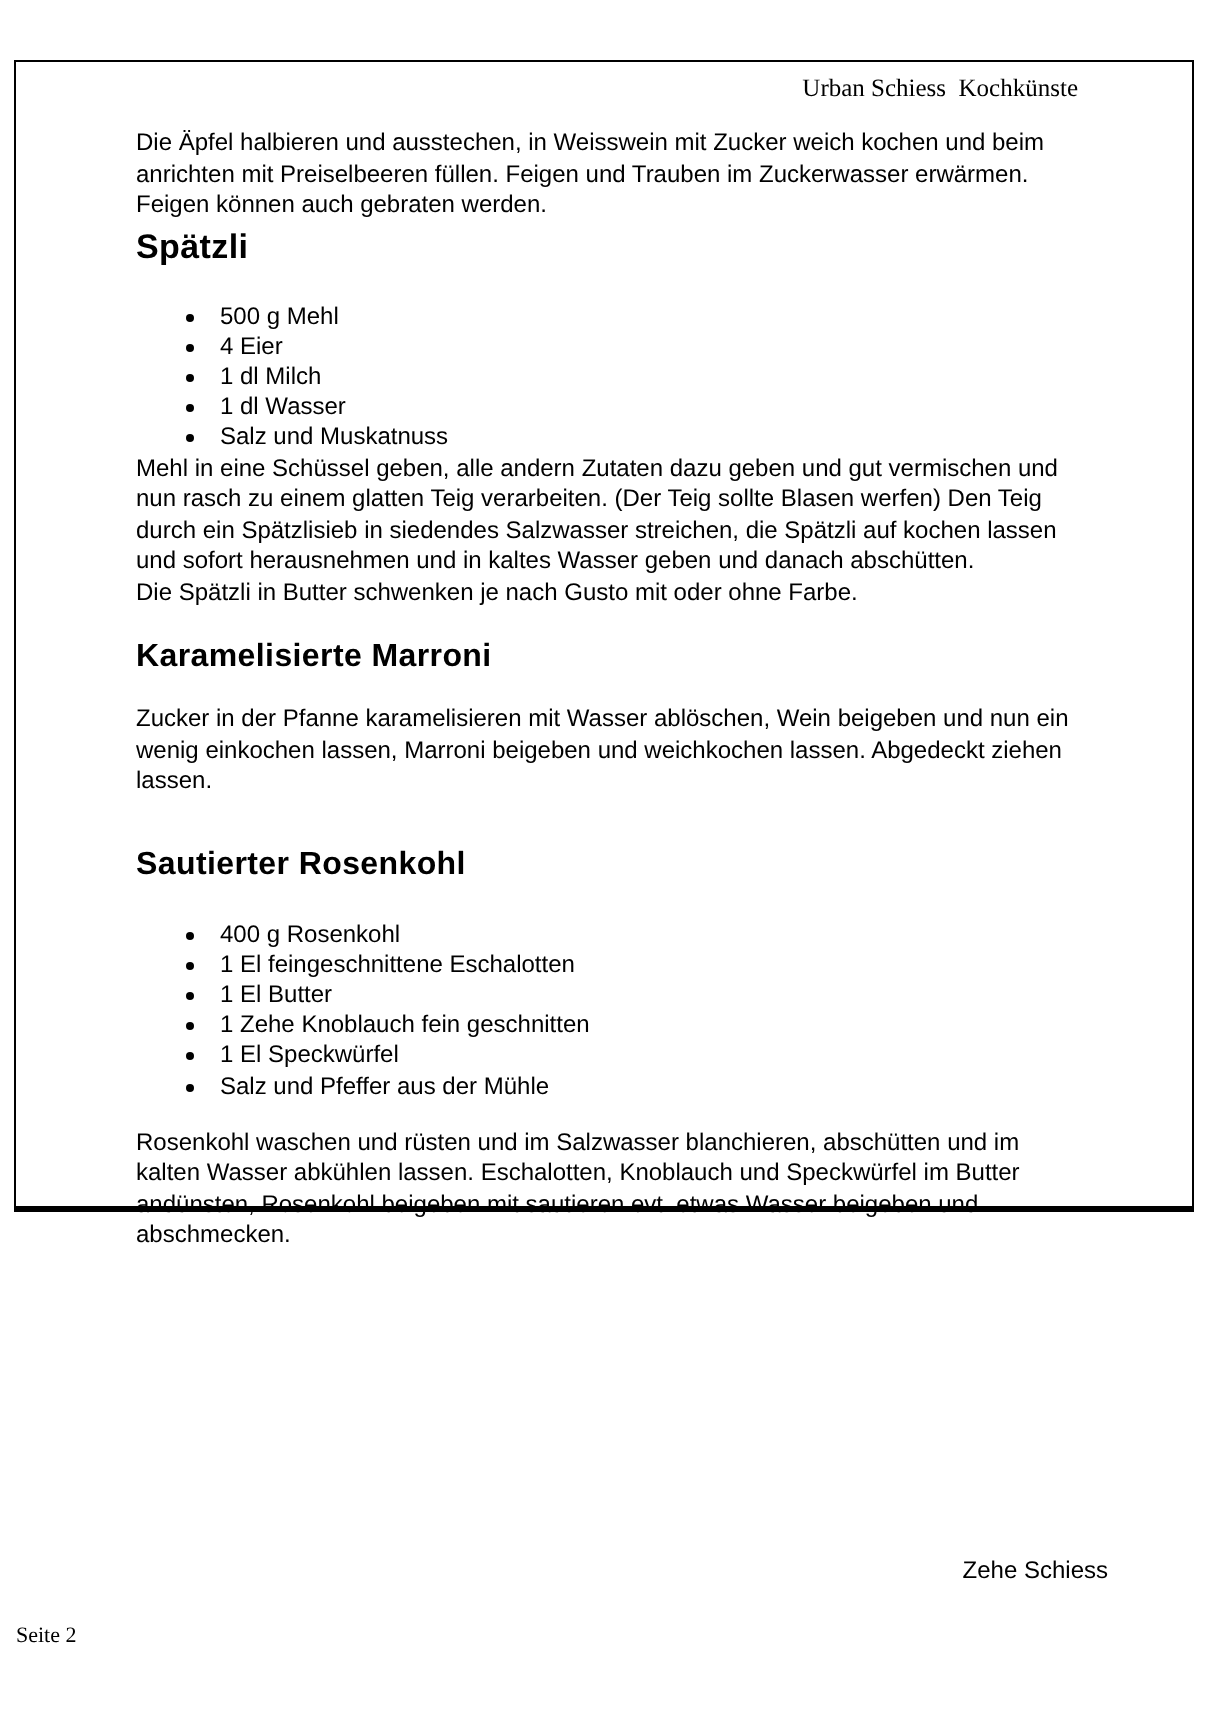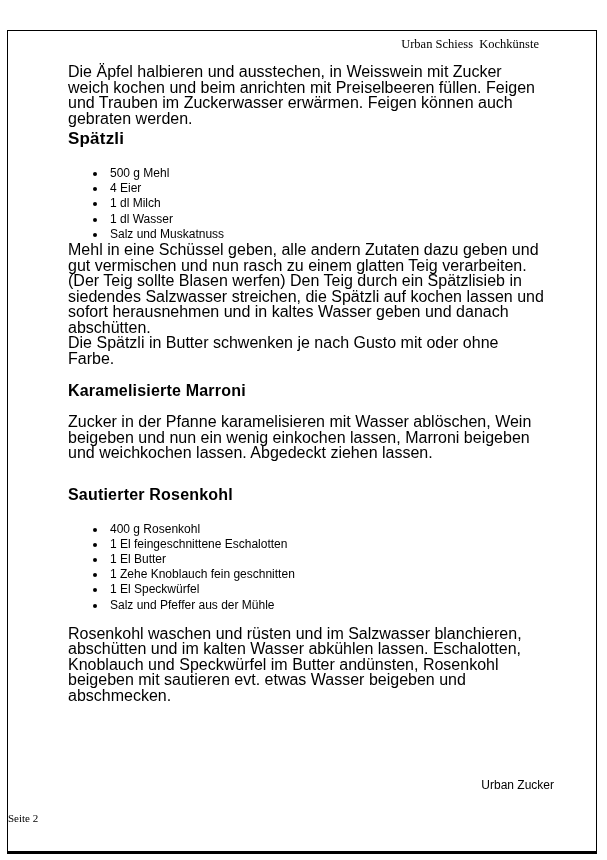--- a/index.html
+++ b/index.html
@@ -11,38 +11,38 @@
   }
   .viewport {
     position: relative;
     width: 607px; height: 860px;
     background: #ffffff;
     overflow: hidden;
   }
   .page {
     position: absolute;
     left: 7px; top: 30px;
-    width: 590px; height: 824px;
+    width: 590px; height: 576px;
     background: #ffffff;
     border: 1px solid #000000;
     border-bottom-width: 3px;
   }
   .page-inner {
     padding: 6px 54px 0 60px;
   }
   .doc-header {
     font-family: "Liberation Serif", "DejaVu Serif", serif;
     font-size: 12.5px;
     line-height: 15px;
     text-align: right;
     white-space: pre;
     padding-right: 3px;
   }
   .body-text {
-    font-size: 16px;
+    font-size: 12px;
     line-height: 15.5px;
     width: 476px;
   }
   .intro { margin-top: 12px; }
   h2.recipe-title {
     font-weight: bold;
     letter-spacing: 0.2px;
   }
   h2.title-small {
     font-size: 17px;
@@ -124,16 +124,16 @@
         <li>1 Zehe Knoblauch fein geschnitten</li>
         <li>1 El Speckwürfel</li>
         <li>Salz und Pfeffer aus der Mühle</li>
       </ul>
       <div class="instructions instr-rosenkohl">
         <p class="body-text">Rosenkohl waschen und rüsten und im Salzwasser blanchieren, abschütten und im kalten Wasser abkühlen lassen. Eschalotten, Knoblauch und Speckwürfel im Butter andünsten, Rosenkohl beigeben mit sautieren evt. etwas Wasser beigeben und abschmecken.</p>
       </div>
 
     </div>
 
-    <div class="footer-author">Urban Zucker</div>
+    <div class="footer-author">Zehe Schiess</div>
     <div class="page-number">Seite 2</div>
   </div>
 </div>
 
 </body></html>

